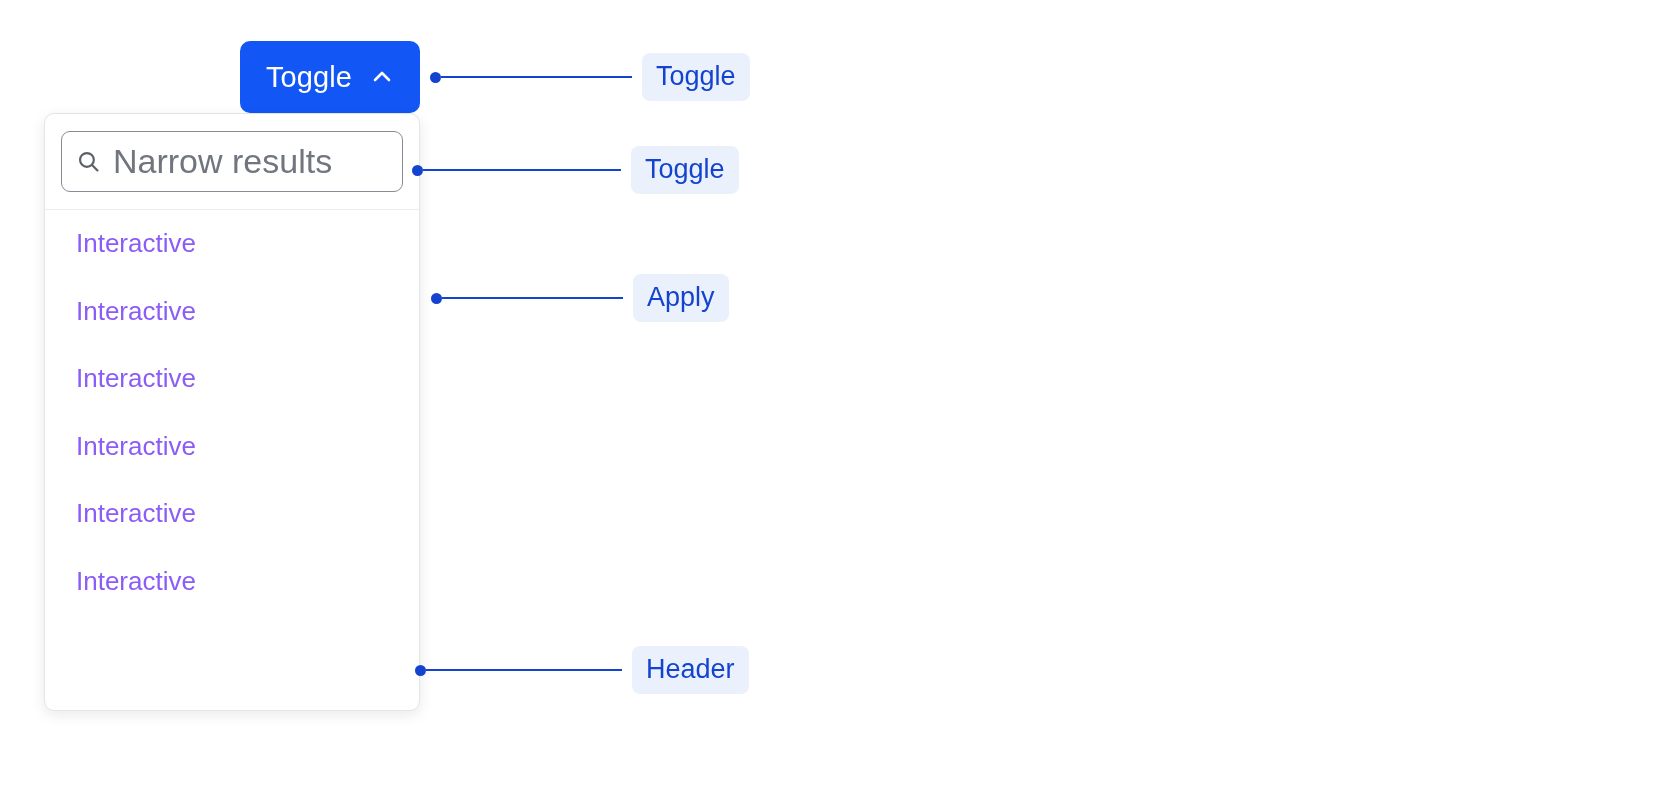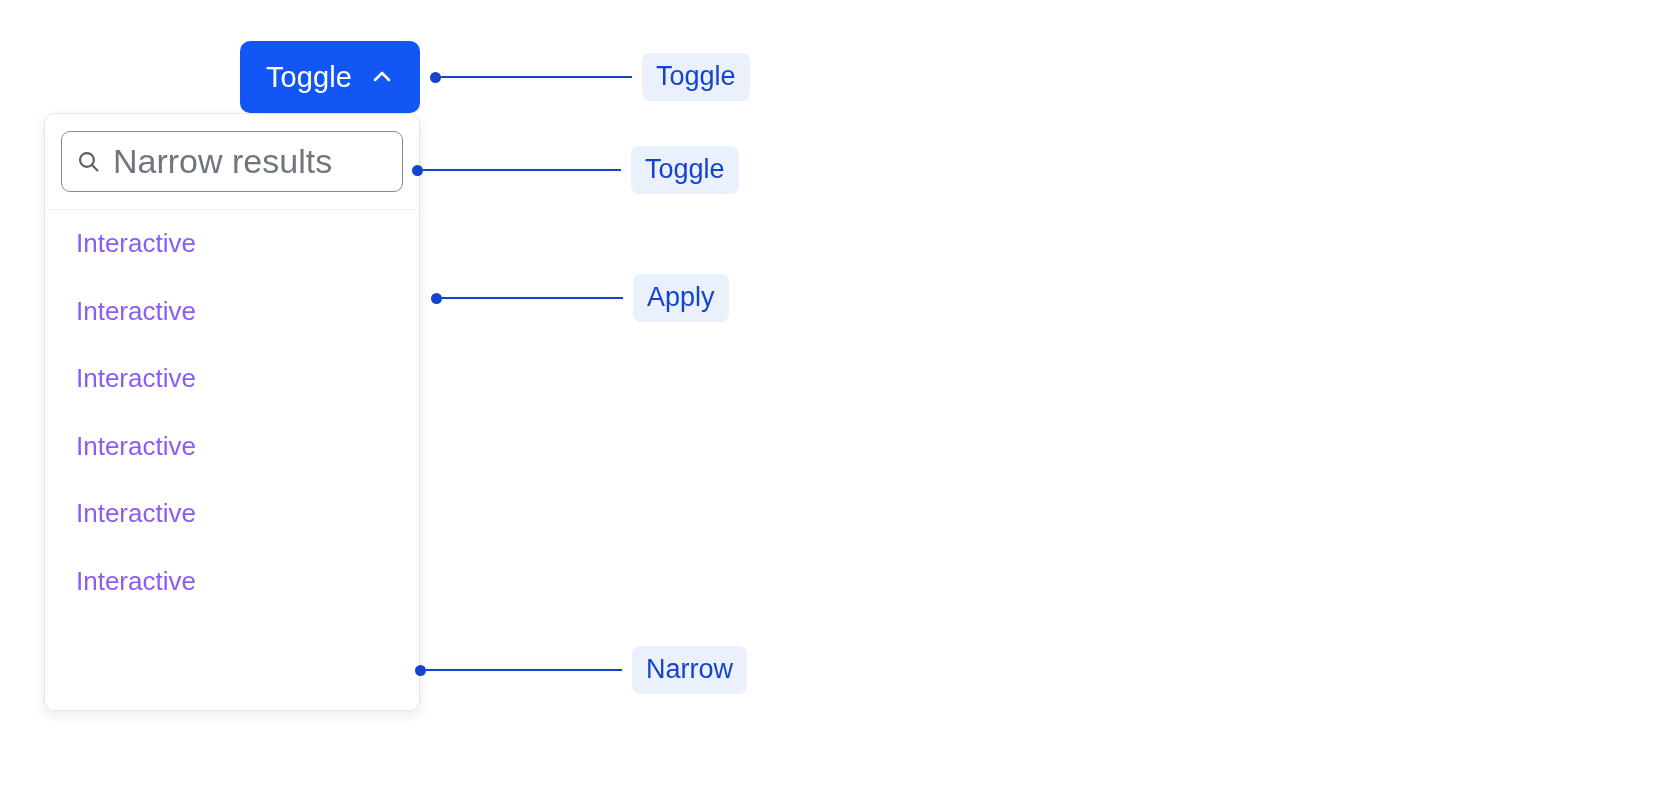--- a/index.html
+++ b/index.html
@@ -251,16 +251,16 @@
 
   <div class="annotation anno-list">
     <span class="anno-dot"></span>
     <span class="anno-line"></span>
     <span class="anno-chip">Apply</span>
   </div>
 
   <div class="annotation anno-footer">
     <span class="anno-dot"></span>
     <span class="anno-line"></span>
-    <span class="anno-chip">Narrow</span>
+    <span class="anno-chip">Header</span>
   </div>
 
 </div>
 
 </body></html>

